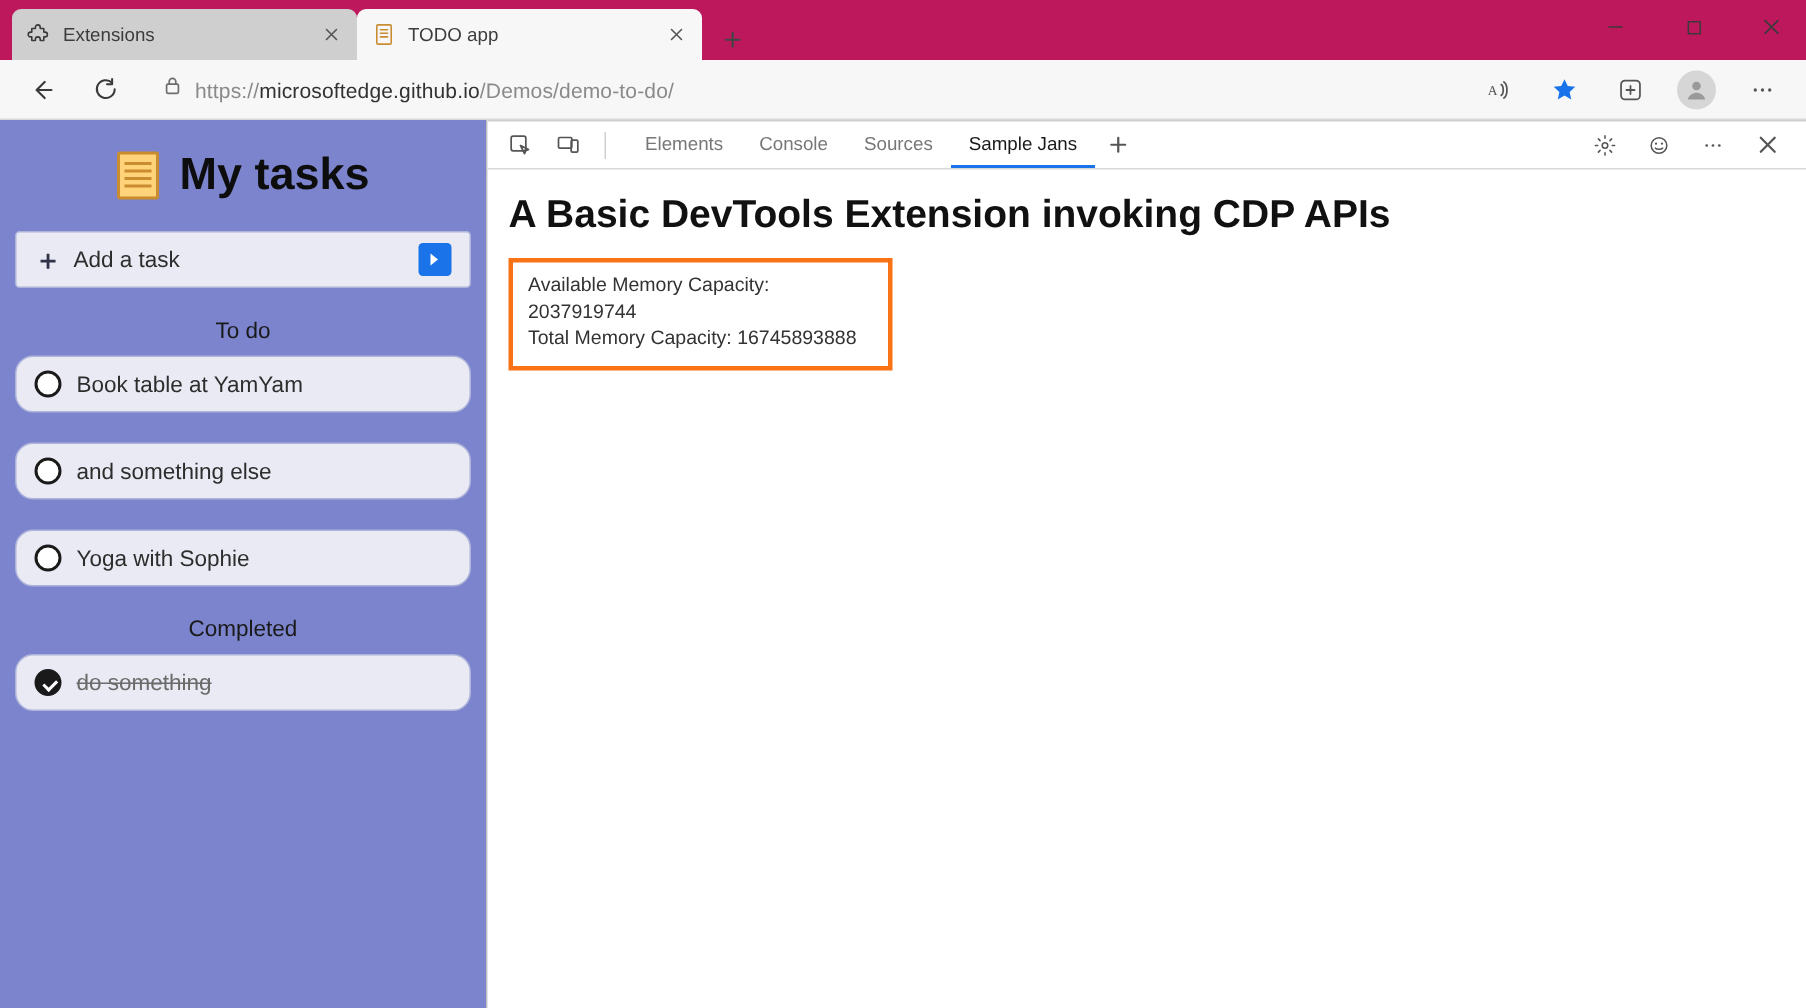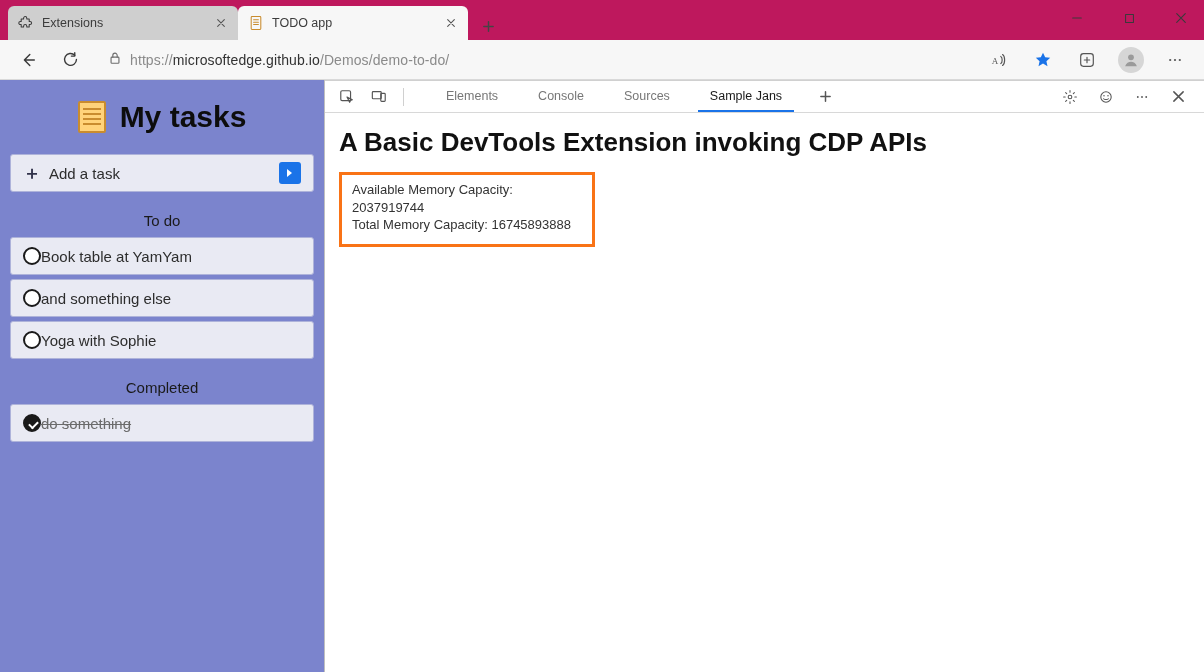--- a/index.html
+++ b/index.html
@@ -108,22 +108,22 @@
   .add-task .left { display:flex; align-items:center; gap:8px; }
   .add-task .plus { font-size:18px; color:#31324a; font-weight:600; }
   .add-task .arrow-box {
     width:22px; height:22px; background:#1a73e8; border-radius:3px;
     display:flex; align-items:center; justify-content:center; color:#fff;
   }
   .section-label {
     text-align:center; font-size:15px; color:#1a1a1a; margin: 20px 0 8px 0;
   }
   .task-item {
-    display:flex; align-items:center; 
-    height: 38px; margin-bottom: 4px; font-size:15px;
+    display:flex; align-items:center; gap:10px;
+    height: 38px; margin-bottom: 20px; font-size:15px;border-radius:12px;
   }
   .task-item .bullet {
     width:18px; height:18px; border:2.5px solid #1a1a1a; border-radius:50%;
     background:#fff;
   }
   .task-item.done .bullet { background:#1a1a1a; position:relative; }
   .task-item.done .bullet::after {
     content:""; position:absolute; left:4px; top:5px;
     width:7px; height:4px; border-left:2.5px solid #fff; border-bottom:2.5px solid #fff;
     transform: rotate(-45deg);
@@ -131,21 +131,21 @@
   .task-item.done .task-label { text-decoration: line-through; color:#6b6b6b; }
 
   
   .devtools {
     flex:1; display:flex; flex-direction:column; background:#fff;
     border-top: 1px solid #d0d0d0;
   }
   .dt-tabbar {
     height: 32px; border-bottom:1px solid #d8d8d8;
     display:flex; align-items:stretch; padding: 0 8px;
-    gap: 16px;
+    gap: 0;
   }
   .dt-left-icons { display:flex; align-items:center; gap:4px; padding-right: 8px; }
   .dt-left-icons .sep { width:1px; height:18px; background:#d0d0d0; margin: 0 6px; }
   .dt-btn {
     width:28px; display:flex; align-items:center; justify-content:center; color:#555;
   }
   .dt-tab {
     display:flex; align-items:center; padding: 0 12px; font-size: 12.5px; color:#777;
     border-bottom: 2px solid transparent; cursor:pointer;
   }

